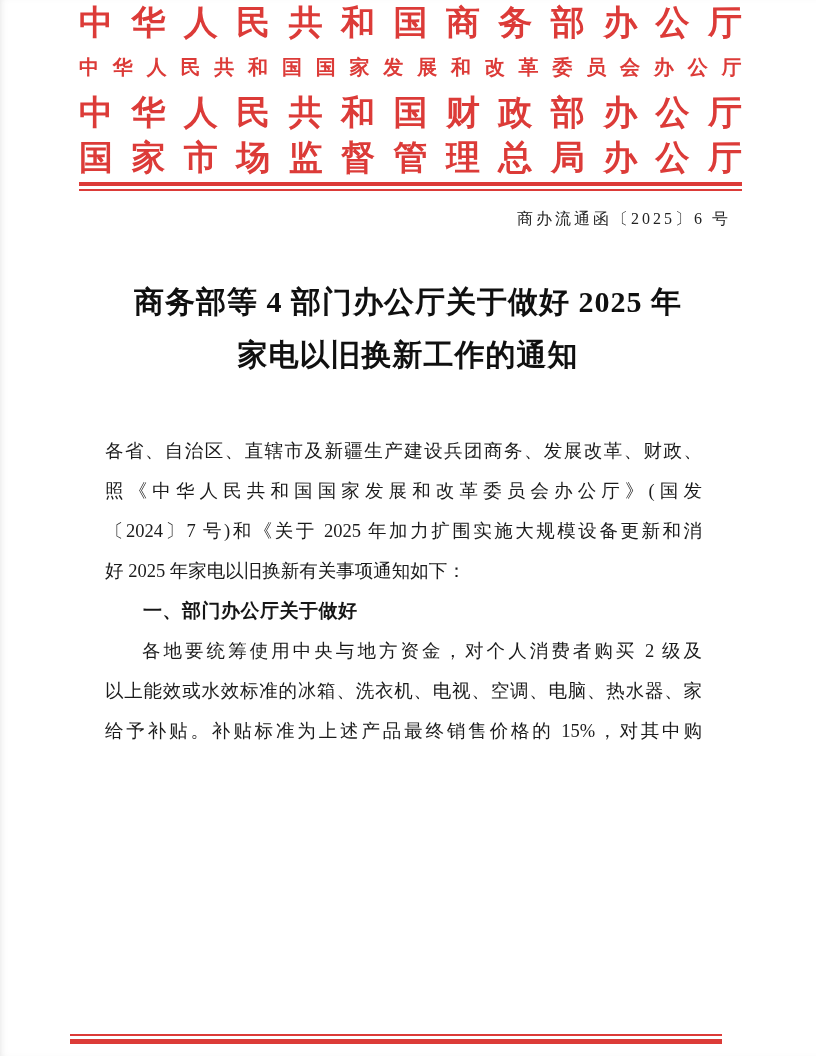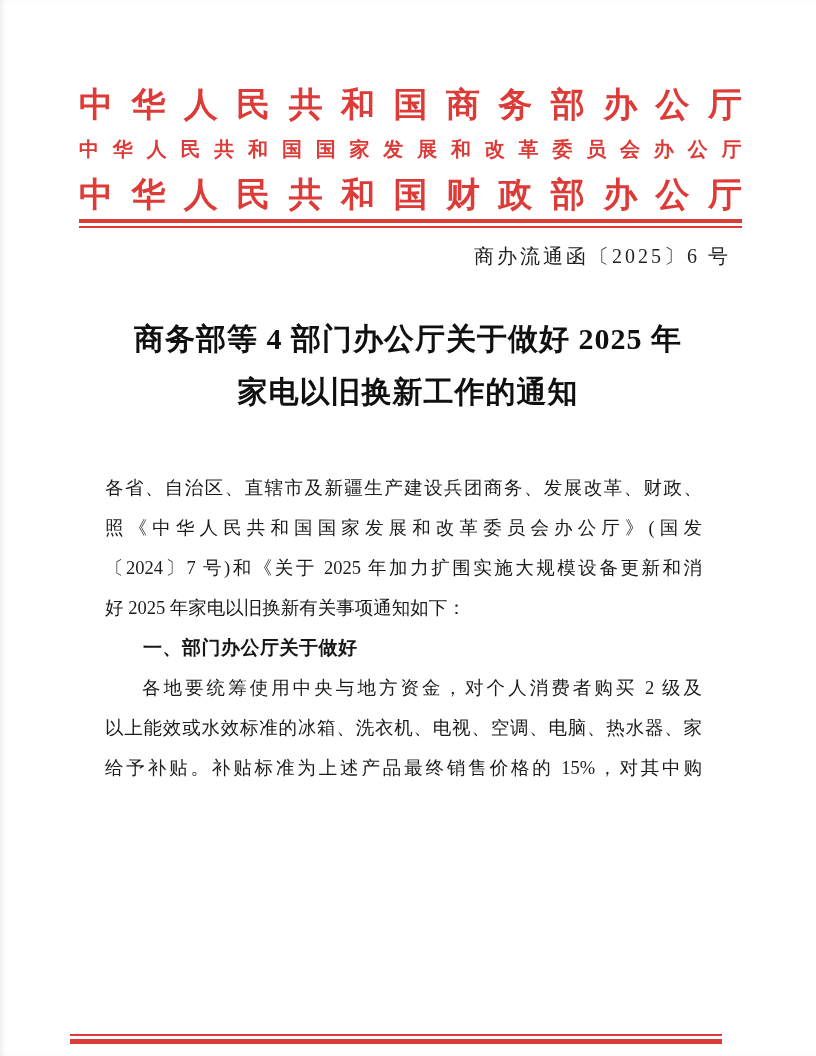--- a/index.html
+++ b/index.html
@@ -7,37 +7,37 @@
     --ink:#1d1d1d;
   }
   html,body{margin:0;padding:0;background:#ffffff;}
   .page{
     width:816px;height:1056px;position:relative;overflow:hidden;
     background:#ffffff;color:var(--ink);
     font-family:"Liberation Serif","DejaVu Serif",serif;
     box-shadow:inset 5px 0 10px -7px rgba(120,120,120,.35);
   }
   
-  .letterhead{padding-top:82px;margin:0 74px 0 79px;}
+  .letterhead{margin:0 74px 0 79px;}
   .lh-line{
     color:var(--red);font-weight:700;
     font-size:34px;line-height:45px;white-space:nowrap;
     text-align:justify;text-align-last:justify;text-justify:inter-character;
     overflow:hidden;
   }
   .lh-line.long{font-size:20px;letter-spacing:.5px;}
   
   .sep{margin:2px 74px 0 79px;}
   .sep-bar-thick{height:4px;background:var(--red);}
   .sep-gap{height:3px;}
   .sep-bar-thin{height:2px;background:var(--red);}
   
   .doc-no{
     margin:16px 85px 0 0;text-align:right;
-    font-size:20px;line-height:24px;letter-spacing:3px;color:#222;
+    font-size:16px;line-height:24px;letter-spacing:3px;color:#222;
   }
   
   .title{margin-top:44px;text-align:center;font-weight:700;color:#101010;}
   .title-line{font-size:30px;line-height:53px;letter-spacing:1px;}
   
   .doc-body{margin:50px 114px 0 105px;font-size:18.5px;line-height:40px;color:#1b1b1b;}
   .bline{min-height:40px;}
   .jl{text-align:justify;text-align-last:justify;text-justify:inter-character;}
   .ind{text-indent:2em;}
   .hd{
@@ -53,20 +53,21 @@
 </style>
 </head>
 <body>
 
 <div class="page">
 
   <header class="letterhead">
     <div class="lh-line">中华人民共和国商务部办公厅</div>
     <div class="lh-line long">中华人民共和国国家发展和改革委员会办公厅</div>
     <div class="lh-line">中华人民共和国财政部办公厅</div>
+    <div class="lh-line">国家市场监督管理总局办公厅</div>
   </header>
 
   <div class="sep">
     <div class="sep-bar-thick"></div>
     <div class="sep-gap"></div>
     <div class="sep-bar-thin"></div>
   </div>
 
   <div class="doc-no">商办流通函〔2025〕6 号</div>
 

